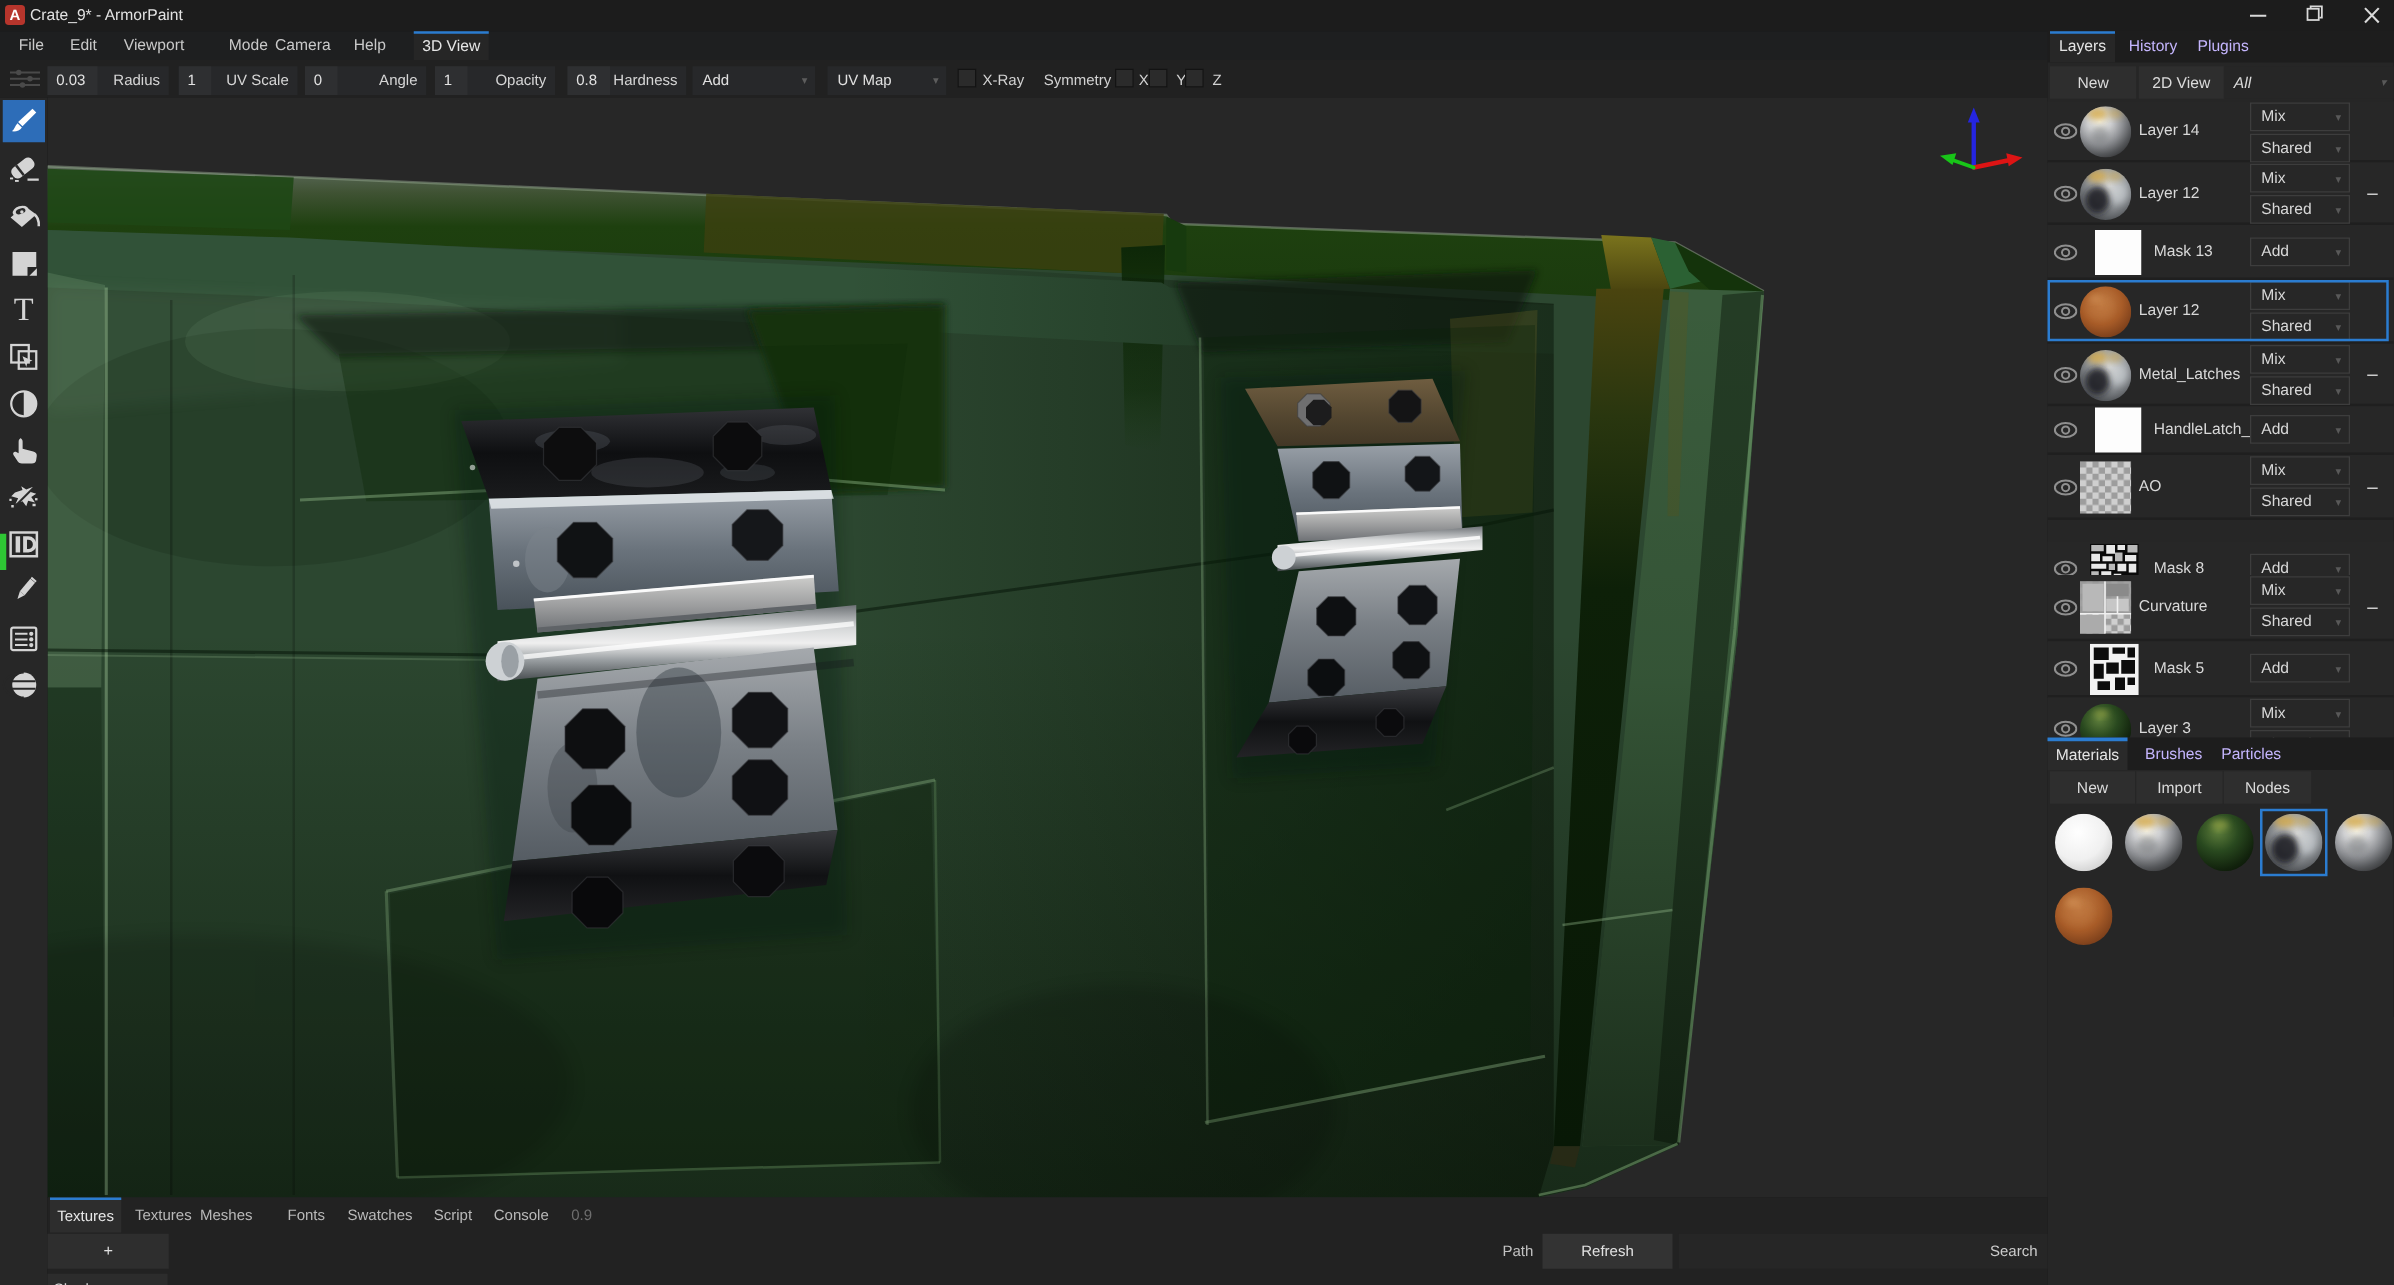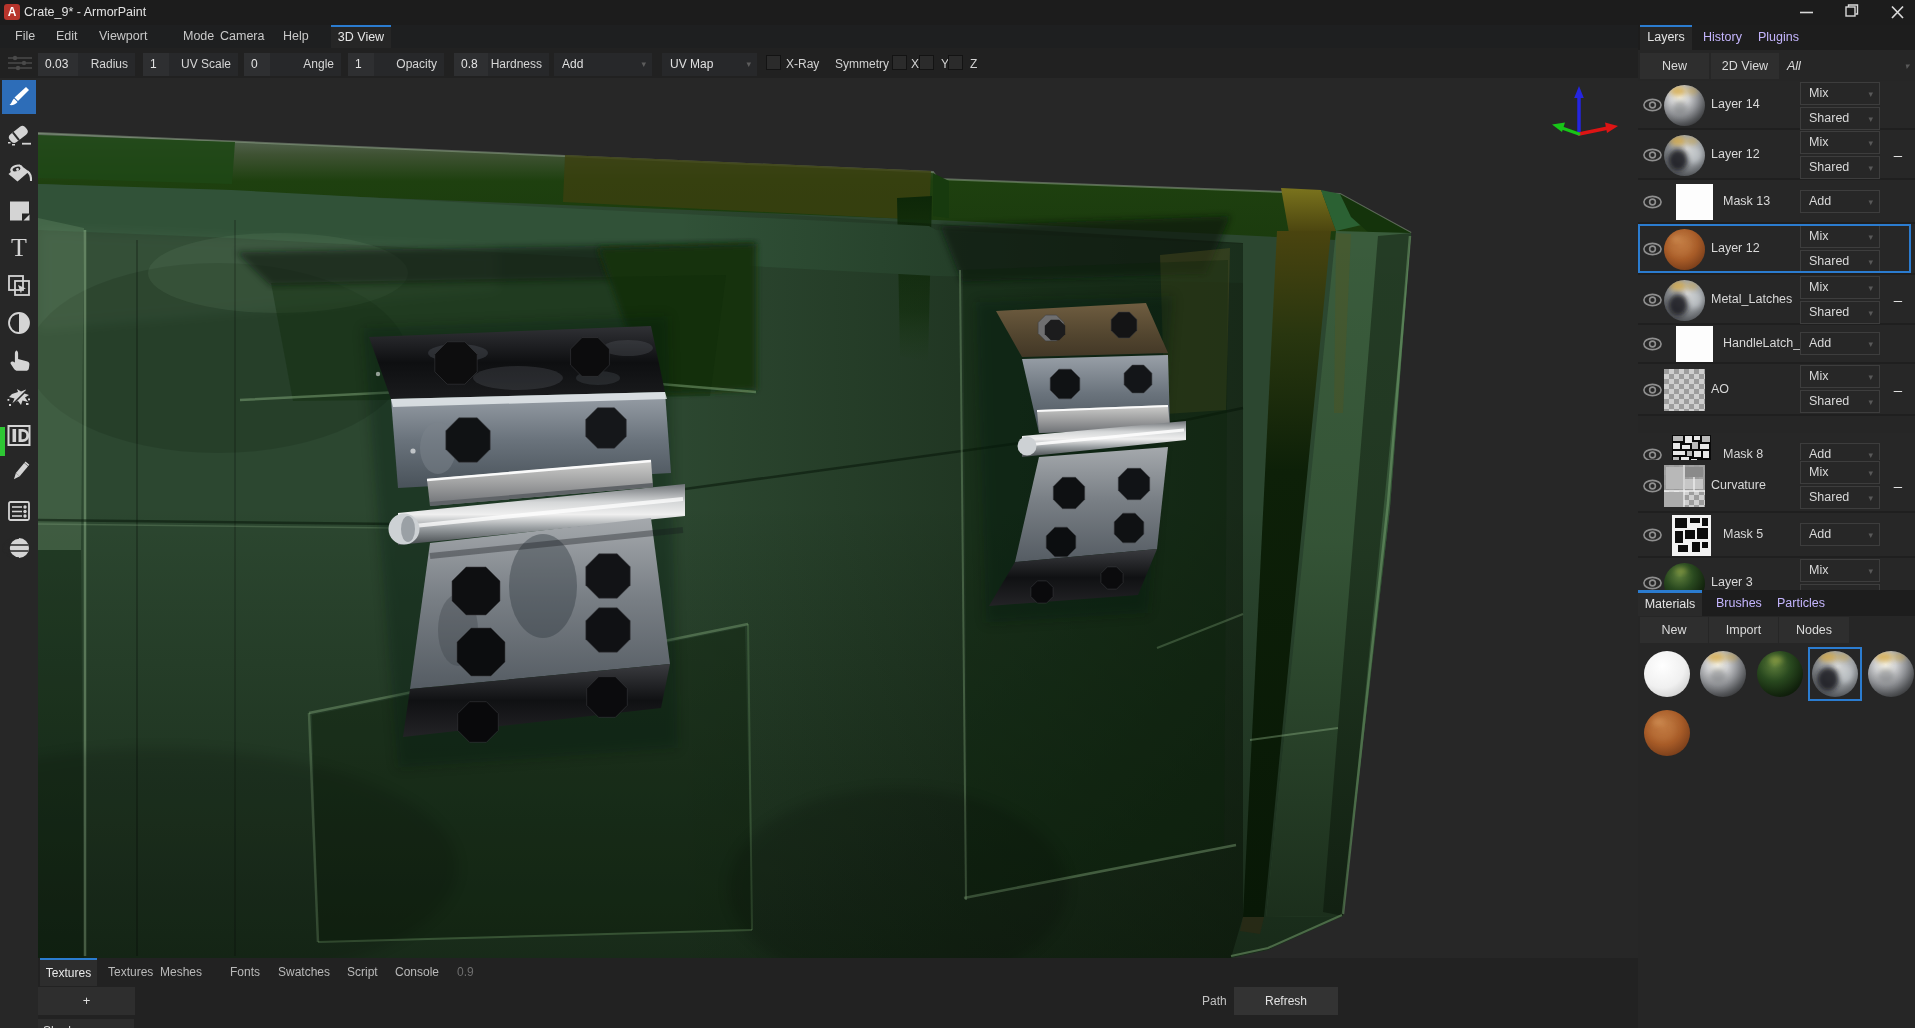--- a/index.html
+++ b/index.html
@@ -795,15 +795,16 @@
 <div class="btab abs" style="left:70px">Textures</div>
 <div class="btab abs" style="left:122px">Meshes</div>
 <div class="btab abs" style="left:192px">Fonts</div>
 <div class="btab abs" style="left:240px">Swatches</div>
 <div class="btab abs" style="left:309px">Script</div>
 <div class="btab abs" style="left:357px">Console</div>
 <div class="btab abs" style="left:419px;color:#6e6e6e">0.9</div>
 <div class="abs" style="left:0;top:29px;width:97px;height:28px;background:#2e2e2e;text-align:center;line-height:28px;font-size:13px;color:#e0e0e0">+</div>
 <div class="brow abs" style="left:1164px;top:29px;line-height:28px;color:#c2c2c2">Path</div>
 <div class="abs" style="left:1196px;top:29px;width:104px;height:28px;background:#333333;text-align:center;line-height:28px;font-size:12px;color:#e2e2e2">Refresh</div>
+<div class="abs" style="left:1305px;top:29px;width:295px;height:28px;background:#262626;line-height:28px;font-size:12px;color:#cccccc;text-align:right;padding-right:8px">Search</div>
 <div class="abs" style="left:0;top:61px;width:96px;height:9px;background:#2c2c2c;overflow:hidden">
       <div style="font-size:12px;color:#d8d8d8;margin:5px 0 0 5px">Shaders</div>
     </div>
 </div>
 </body></html>

